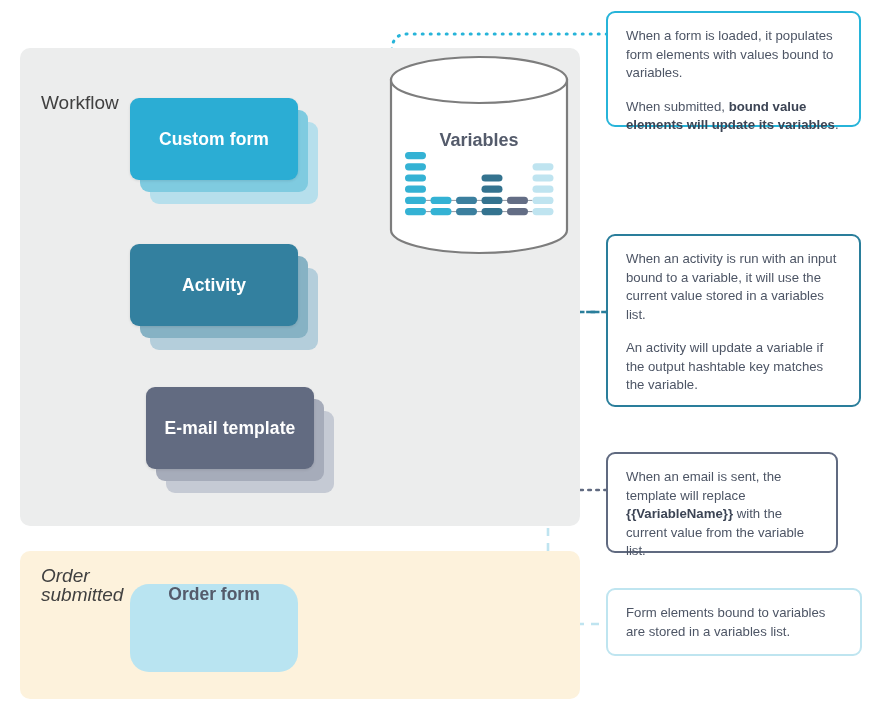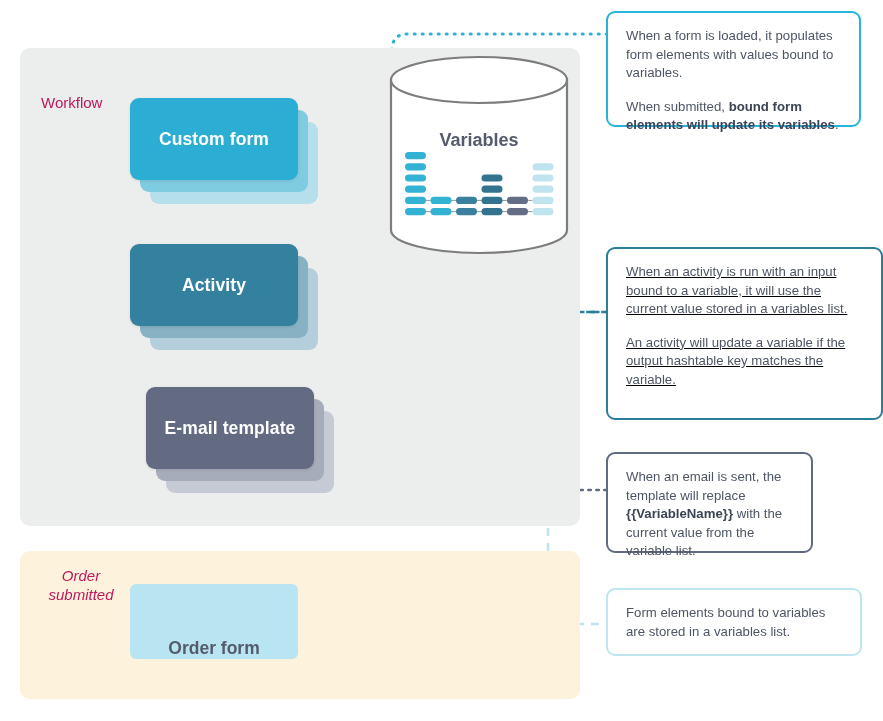--- a/index.html
+++ b/index.html
@@ -16,21 +16,21 @@
   #wires{position:absolute;left:0;top:0;width:883px;height:721px;pointer-events:none;}
   #wires.under{z-index:1;}
 
   
   .panel{position:absolute;border-radius:10px;}
   #workflow-panel{left:20px;top:48px;width:560px;height:478px;background:#eceded;z-index:2;}
   #order-panel{left:20px;top:551px;width:560px;height:148px;background:#fdf2dc;z-index:2;}
 
   .panel-label{
     position:absolute;z-index:5;
-    color:#be185d;font-size:15px;line-height:19px;font-weight:400;text-align:center;
+    color:#404040;font-size:19px;line-height:19px;font-weight:400;
   }
   #workflow-label{left:41px;top:93px;}
   #order-label{left:41px;top:566px;width:80px;font-style:italic;}
 
   
   .node{position:absolute;z-index:4;width:196px;height:82px;}
   .node .layer{position:absolute;border-radius:9px;}
   .node .l3{left:20px;top:24px;width:168px;height:82px;}
   .node .l2{left:10px;top:12px;width:168px;height:82px;}
   .node .l1{left:0;top:0;width:168px;height:82px;
@@ -40,22 +40,22 @@
     color:#ffffff;font-size:17.5px;font-weight:700;letter-spacing:.1px;white-space:nowrap;
   }
 
   #node-custom-form{left:130px;top:98px;}
   #node-activity{left:130px;top:244px;border-radius:25px;}
   #node-email-template{left:146px;top:387px;text-align:center;}
 
   
   #node-order-form{position:absolute;left:130px;top:584px;width:168px;height:82px;z-index:4;}
   #node-order-form .flat{
-    width:168px;height:75px;border-radius:6px;
-    display:flex;align-items:flex-end;justify-content:center;
+    width:168px;height:88px;border-radius:19px;
+    display:flex;align-items:flex-start;justify-content:center;
   }
   #node-order-form .cap{color:#545b6b;font-size:17.5px;font-weight:700;white-space:nowrap;}
 
   
   #cylinder{position:absolute;left:388px;top:55px;width:182px;height:200px;z-index:3;}
   #cyl-title{
     position:absolute;left:388px;top:130px;width:182px;text-align:center;z-index:4;
     color:#545b6b;font-size:18px;font-weight:700;
   }
   #pills{position:absolute;left:405px;top:152px;width:150px;height:68px;z-index:4;}
@@ -67,22 +67,22 @@
     box-sizing:border-box;
     padding:14px 16px 14px 18px;
   }
   .callout p{
     margin:0;color:#4d5565;font-size:13.2px;line-height:18.5px;
   }
   .callout p + p{margin-top:15px;}
   .callout b{font-weight:700;color:#3c4454;}
 
   #callout-1{left:606px;top:11px;width:255px;height:116px;border-color:#27b4d9;}
-  #callout-2{left:606px;top:247px;width:277px;height:173px;border-color:#2a7e9b;text-decoration:underline;}
-  #callout-3{left:606px;top:452px;width:207px;height:101px;border-color:#606a80;}
+  #callout-2{left:606px;top:234px;width:255px;height:173px;border-color:#2a7e9b;}
+  #callout-3{left:606px;top:452px;width:232px;height:101px;border-color:#606a80;}
   #callout-4{left:606px;top:588px;width:256px;height:68px;border-color:#bfe5f0;}
 </style>
 </head>
 <body>
 
 <div id="stage">
 
   <svg id="wires" class="under" viewBox="0 0 883 721" width="883" height="721">
     <defs>
       <marker id="ah-cyan-l" markerWidth="7" markerHeight="7" refX="6" refY="3.5" orient="auto">
@@ -183,21 +183,21 @@
   </div>
 
   <div id="node-order-form">
     <div class="flat" style="background:#b9e4f1;">
       <span class="cap">Order form</span>
     </div>
   </div>
 
   <div class="callout" id="callout-1" style="border-color: rgb(39, 180, 217);">
       <p><span>When a form is loaded, it populates form elements with values bound to variables.</span></p>
-      <p><span>When submitted, </span><b>bound form elements will update its variables</b><span>.</span></p>
+      <p><span>When submitted, </span><b>bound value elements will update its variables</b><span>.</span></p>
     </div>
   <div class="callout" id="callout-2" style="border-color: rgb(42, 126, 155);">
       <p><span>When an activity is run with an input bound to a variable, it will use the current value stored in a variables list.</span></p>
       <p><span>An activity will update a variable if the output hashtable key matches the variable.</span></p>
     </div>
   <div class="callout" id="callout-3" style="border-color: rgb(96, 106, 128);">
       <p><span>When an email is sent, the template will replace </span><b>{{VariableName}}</b><span> with the current value from the variable list.</span></p>
     </div>
   <div class="callout" id="callout-4" style="border-color: rgb(191, 229, 240);">
       <p><span>Form elements bound to variables are stored in a variables list.</span></p>

